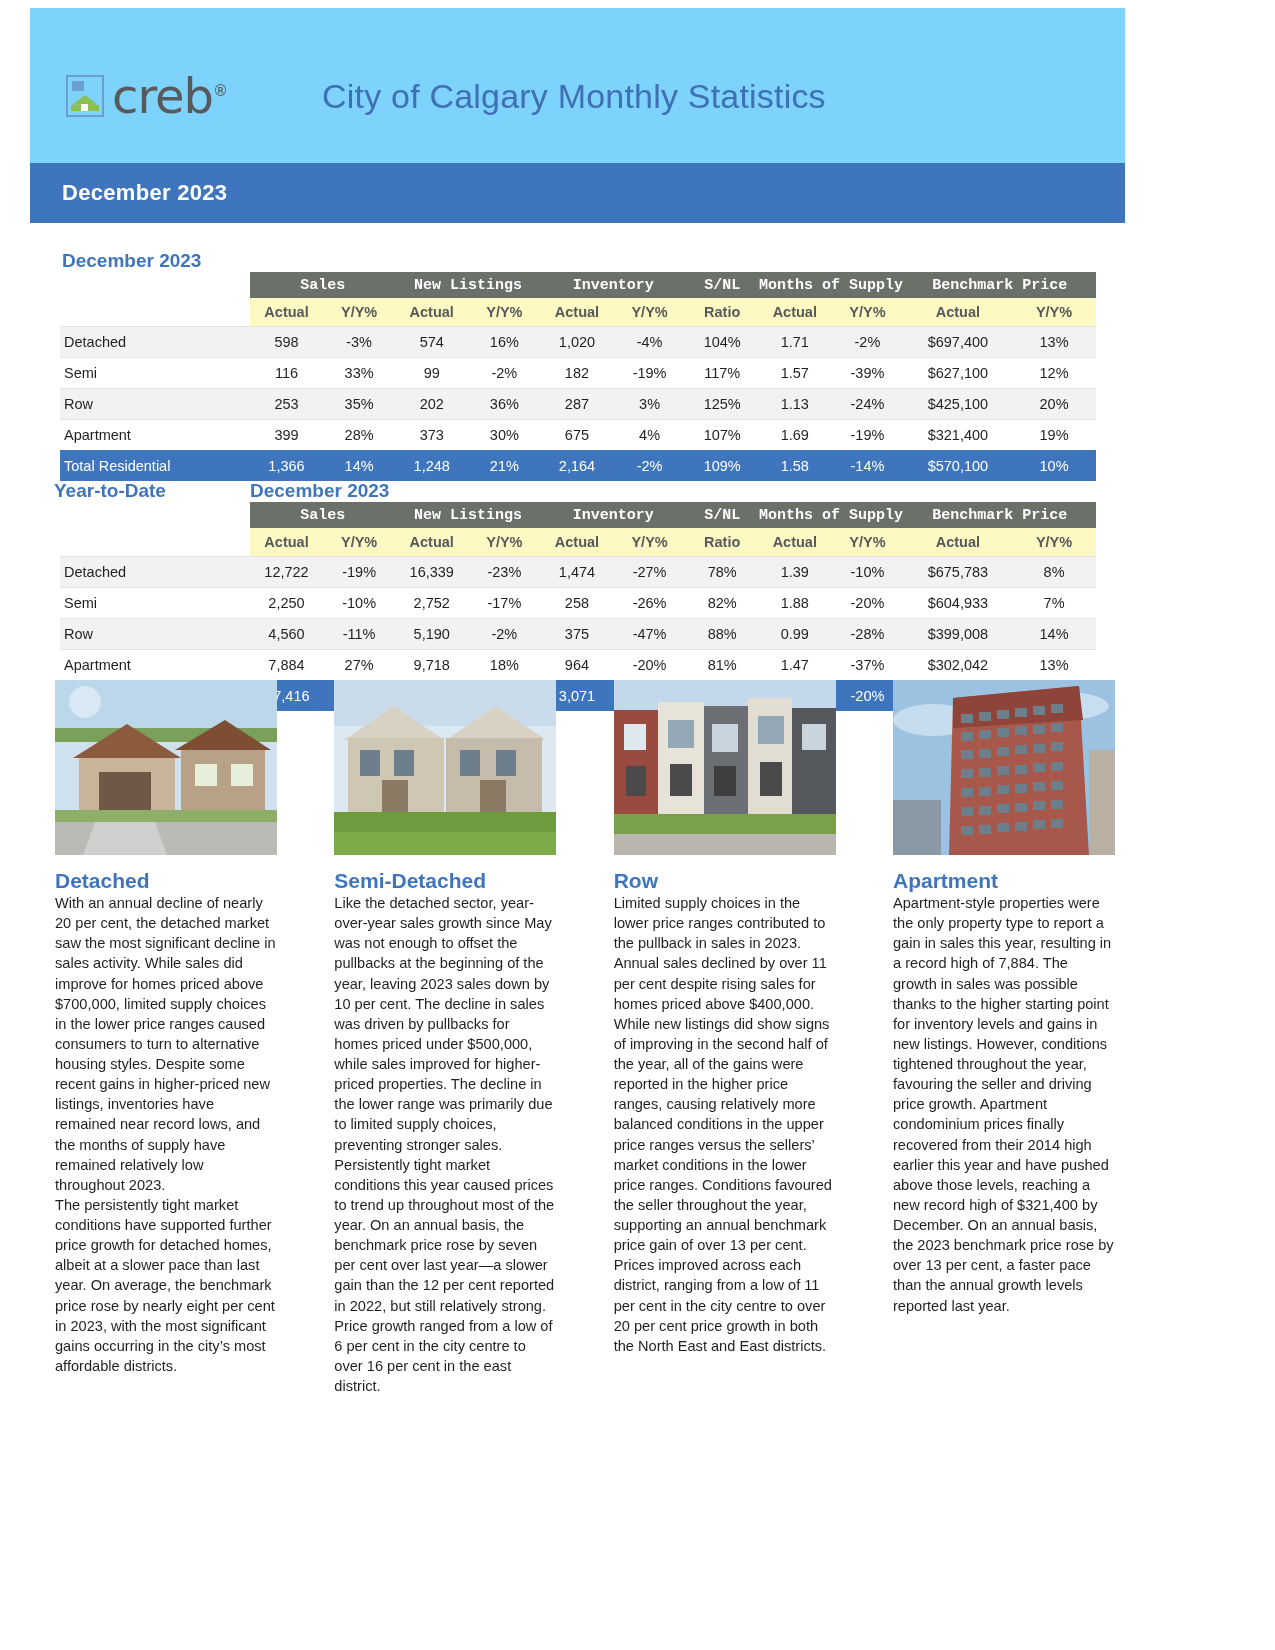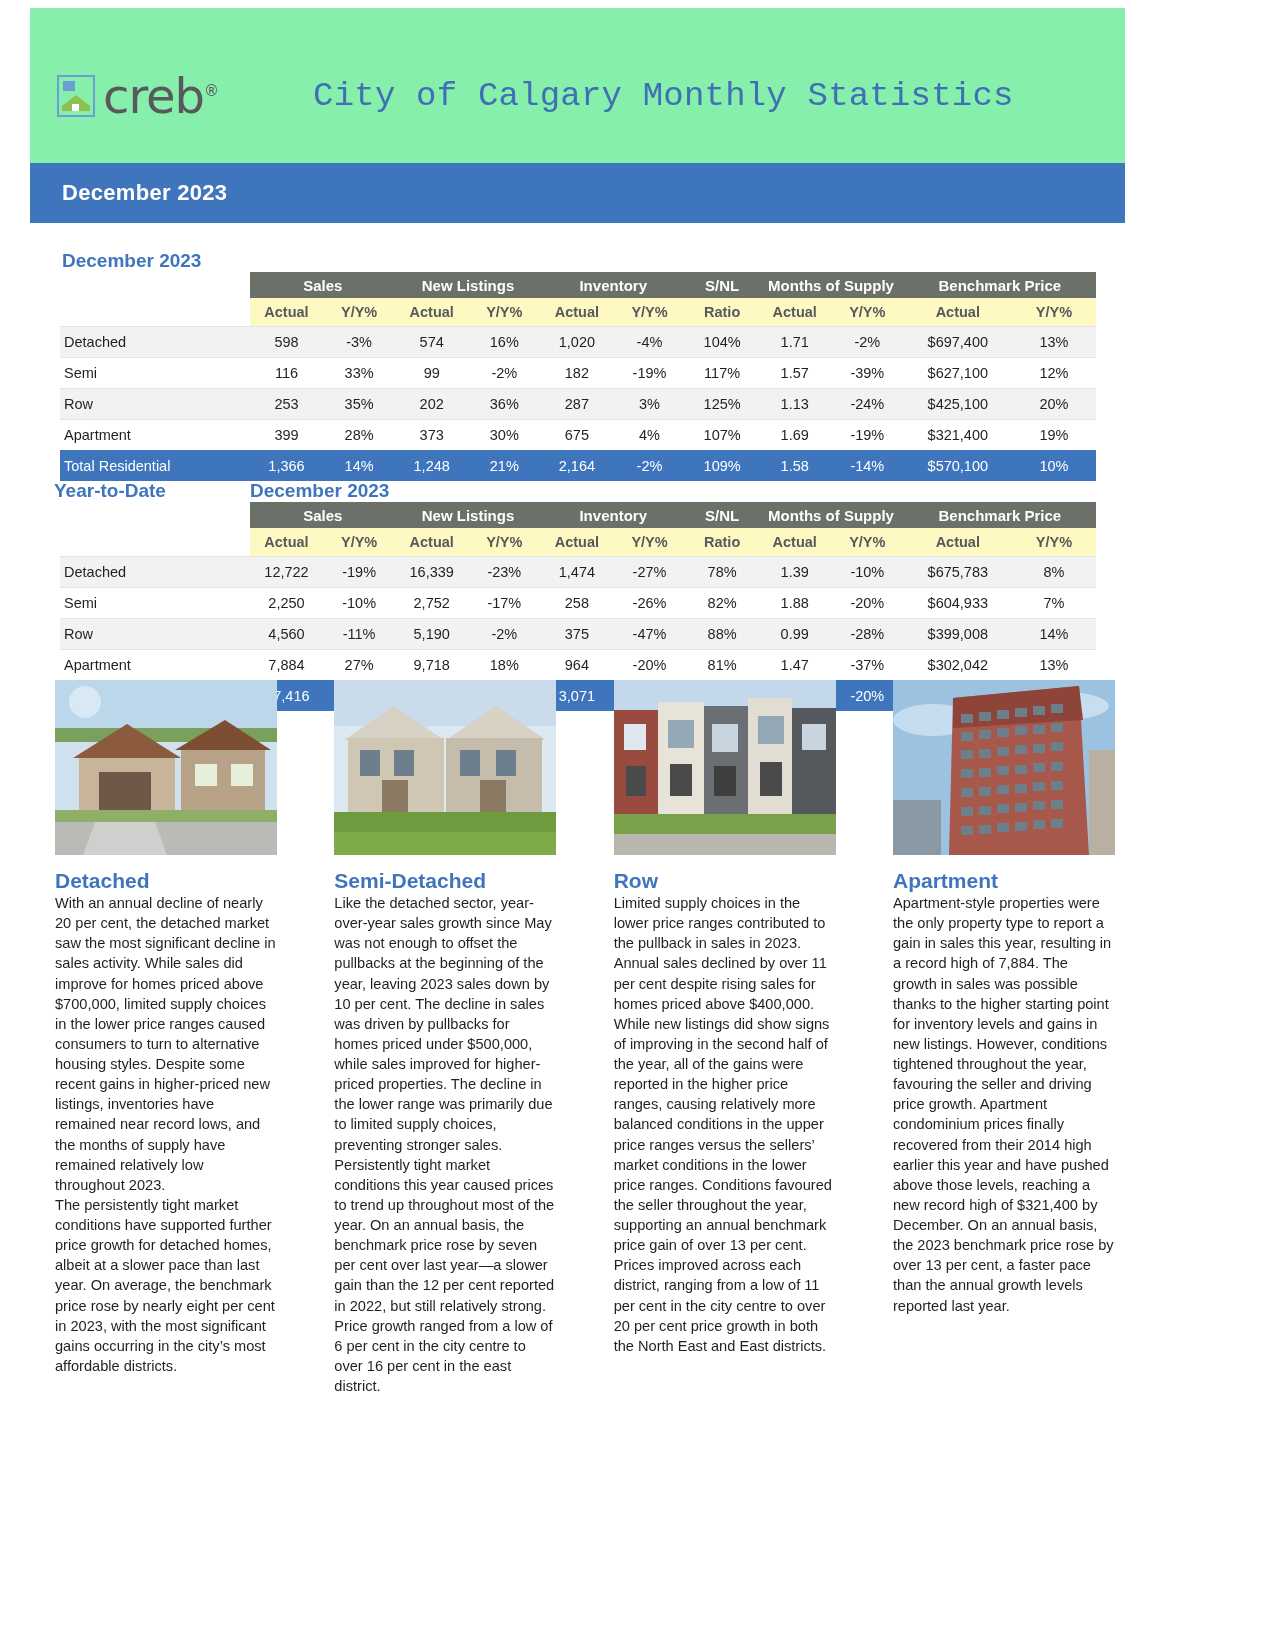--- a/index.html
+++ b/index.html
@@ -7,39 +7,38 @@
     width: 1275px; height: 1650px;
     background: #ffffff;
     font-family: "Liberation Sans", sans-serif;
     color: #231f20;
   }
   .page { position: relative; width: 1275px; height: 1650px; overflow: hidden; }
 
   
   .header-band {
     position: absolute; left: 30px; top: 8px; width: 1095px; height: 176px;
-    background: #86efac;
-    display: flex; align-items: center;
+    background: #7dd3fc;
+    display: flex; align-items: center; padding-left: 9px;
   }
   .logo-wrap { display: flex; align-items: center; margin-left: 27px; }
   .logo-mark {
     width: 38px; height: 42px; position: relative; margin-right: 8px;
   }
   .logo-mark svg { display: block; }
   .logo-text {
     font-family: "DejaVu Sans", sans-serif;
     font-size: 48px; font-weight: 400; color: #58595b; letter-spacing: -1px;
     line-height: 1;
   }
   .logo-reg { font-size: 15px; vertical-align: super; color: #58595b; }
   .header-title {
     margin-left: 95px;
     font-size: 34px; font-weight: 400; color: #3f6fb5;
     letter-spacing: 0.2px;
-    font-family: Liberation Mono, monospace;
   }
 
   
   .month-band {
     position: absolute; left: 30px; top: 163px; width: 1095px; height: 60px;
     background: #3f75bd;
     display: flex; align-items: center;
   }
   .month-band-text {
     margin-left: 32px; color: #ffffff; font-size: 22px; font-weight: bold;
@@ -65,20 +64,21 @@
   .stat-table col.c-label { width: 186px; }
   .stat-table col.c-num   { width: 71px; }
   .stat-table col.c-ratio { width: 71px; }
   .stat-table col.c-bench { width: 106px; }
   .stat-table col.c-benchy{ width: 82px; }
 
   .stat-table thead tr.grp th {
     background: #6b7069; color: #ffffff; font-weight: bold;
     font-size: 15px; text-align: center; padding: 5px 0 4px;
     border: none;
+    font-family: Liberation Mono, monospace;
   }
   .stat-table thead tr.grp th.blank { background: #ffffff; }
   .stat-table thead tr.sub th {
     color: #58595b; font-weight: bold; font-size: 14.5px;
     text-align: center; padding: 6px 0 6px; background: #fef9c3;
   }
   .stat-table thead tr.sub th.blank { background: #ffffff; }
 
   .stat-table tbody td {
     text-align: center; padding: 7px 0 7px; color: #231f20;

